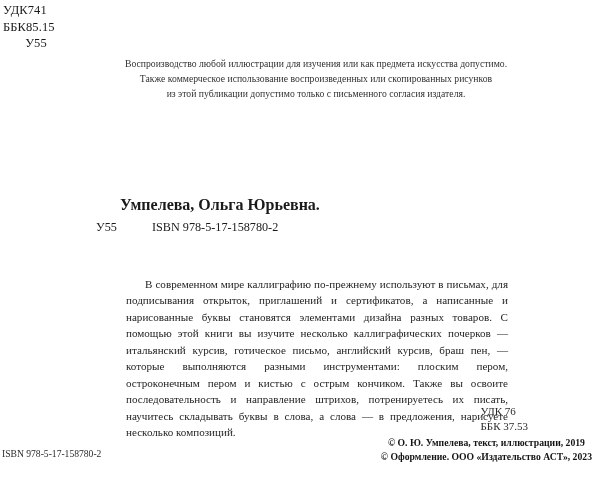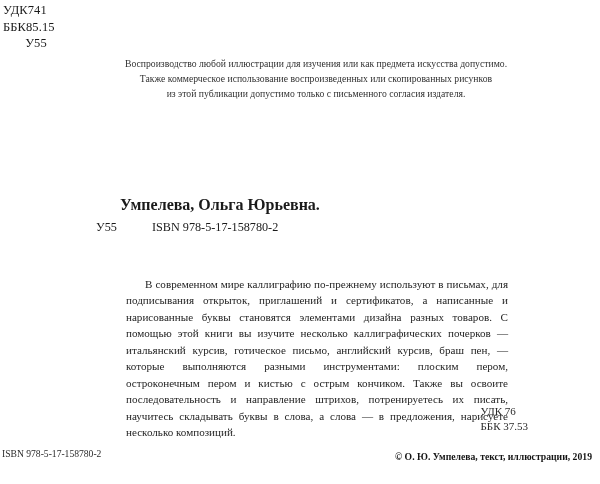--- a/index.html
+++ b/index.html
@@ -179,15 +179,16 @@
 
   <div class="codes-bottom">
     <span>УДК 76</span>
     <span>ББК 37.53</span>
   </div>
 
   <div class="footer-isbn">ISBN 978-5-17-158780-2</div>
 
   <div class="copyright">
     <span>© О. Ю. Умпелева, текст, иллюстрации, 2019</span>
+    <span>© Оформление. ООО «Издательство АСТ», 2023</span>
   </div>
 
 </div>
 
 </body></html>

